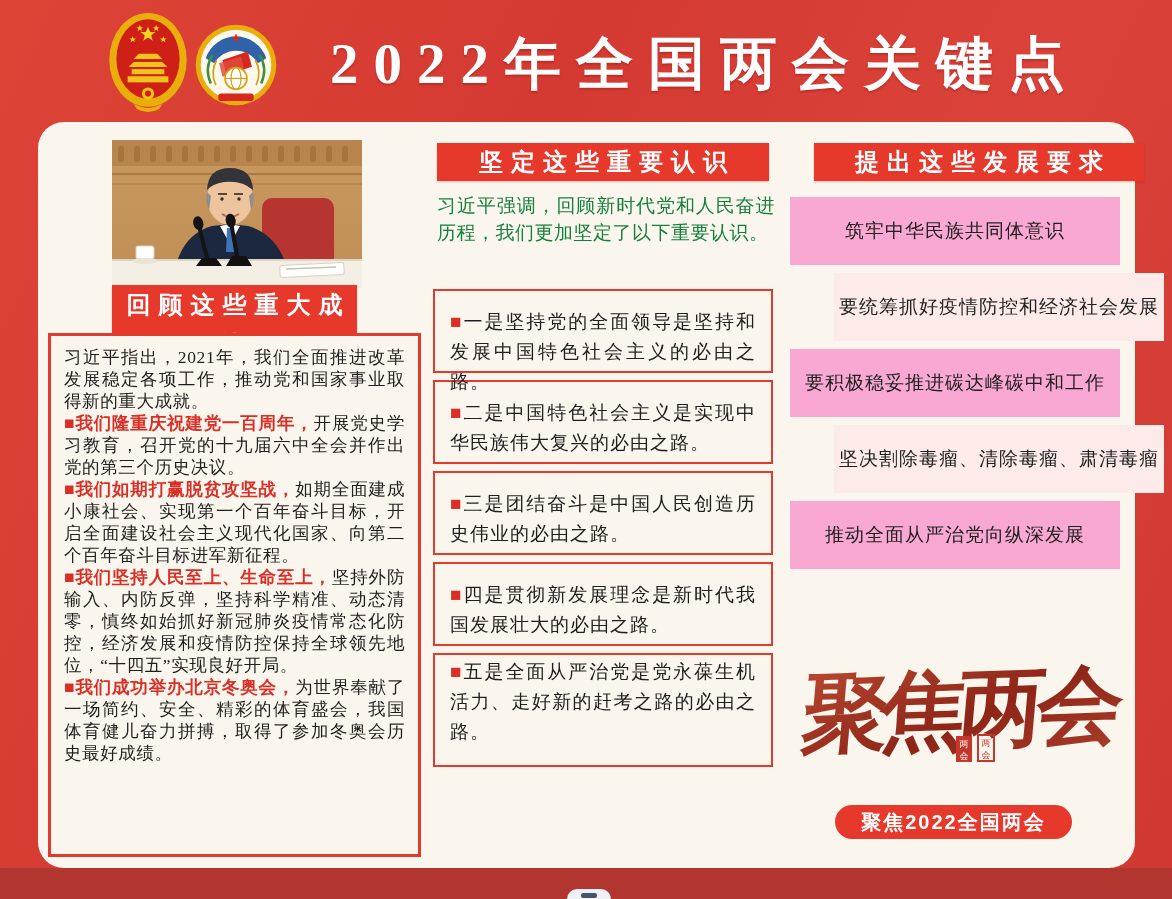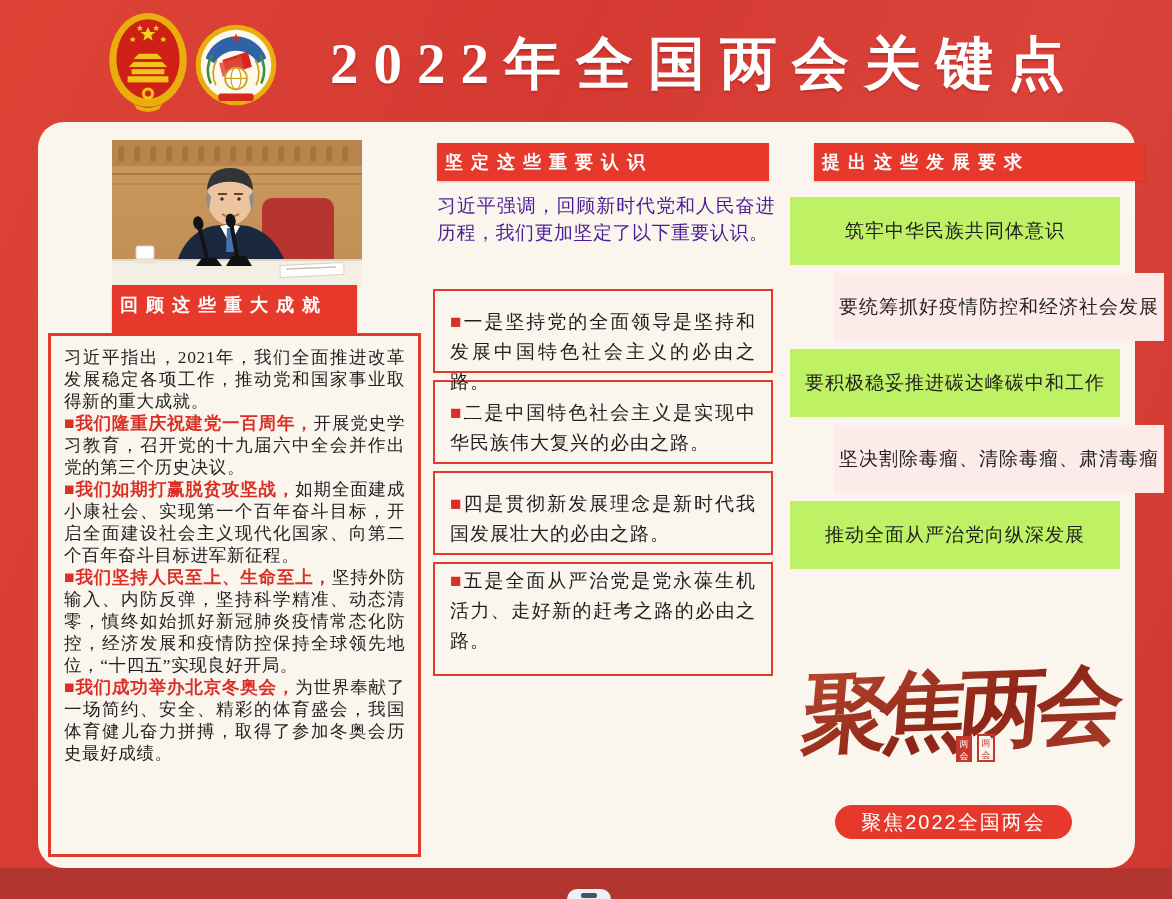--- a/index.html
+++ b/index.html
@@ -21,59 +21,59 @@
     text-shadow:0 2px 2px rgba(140,20,15,.35);white-space:nowrap;
   }
   
   .panel{
     position:absolute;left:38px;top:122px;width:1097px;height:746px;
     background:#fbf6ed;border-radius:26px;
   }
   
   .photo-wrap{position:absolute;left:74px;top:18px;width:250px;height:148px;overflow:hidden;}
   .left-banner,.col-banner{
-    background:#e6392c;color:#fff;text-align:left;
+    background:#e6392c;color:#fff;text-align:center;
     font-family:"Liberation Sans","DejaVu Sans",sans-serif;font-weight:700;
-    font-size:18px;letter-spacing:8px;text-indent:8px;
+    font-size:24px;letter-spacing:8px;text-indent:8px;
     box-shadow:0 1px 2px rgba(150,30,20,.25);
   }
   .left-banner{position:absolute;left:74px;top:163px;width:245px;height:48px;line-height:40px;}
   .left-textbox{
     position:absolute;left:10px;top:211px;width:373px;height:524px;
     border:3px solid #e23b2e;box-sizing:border-box;background:#fbf6ed;
     padding:10px 13px;
   }
   .para{
     margin:0;font-size:17.5px;line-height:22px;color:#1f1f1f;
     text-align:justify;letter-spacing:.6px;
   }
   .lead{color:#d92f26;font-weight:700;}
   
   .mid-banner{position:absolute;left:399px;top:21px;width:332px;height:38px;line-height:38px;}
   .mid-intro{
     position:absolute;left:399px;top:70px;width:338px;
-    font-size:19px;line-height:27px;color:#4c1d95;text-align:justify;letter-spacing:.5px;
+    font-size:19px;line-height:27px;color:#15803d;text-align:justify;letter-spacing:.5px;
   }
   .mid-boxes{position:absolute;left:395px;top:167px;width:340px;}
   .point-box{
     border:2px solid #e23b2e;box-sizing:border-box;background:#fbf6ed;
     width:340px;height:84px;margin-bottom:7px;
     padding:16px 15px 0;font-size:19px;line-height:30px;color:#1f1f1f;
     letter-spacing:1px;text-align:justify;
   }
   .point-box:last-child{height:114px;padding-top:2px;}
   .pt-bullet{color:#d92f26;font-weight:700;}
   
   .right-banner{position:absolute;left:752px;top:21px;width:330px;height:38px;line-height:38px;margin-left:24px;}
   .right-items{position:absolute;left:752px;top:75px;width:330px;}
   .req-item{
     width:330px;height:68px;margin-bottom:8px;line-height:68px;
     text-align:center;font-size:19px;color:#1f1f1f;letter-spacing:1px;white-space:nowrap;
   }
-  .tone-blue{background:#bef264;}
+  .tone-blue{background:#f9a8d4;}
   .tone-pink{background:#fcebe9;margin-left:44px;}
   
   .calli-wrap{position:absolute;left:756px;top:520px;width:330px;height:160px;}
   .calli-text{
     position:absolute;left:0;top:8px;width:330px;text-align:center;
     font-size:86px;font-weight:800;line-height:120px;letter-spacing:-8px;
     font-family:"Liberation Serif","DejaVu Serif",serif;
     color:#9a2d20;
     background:linear-gradient(155deg,#b5452f 10%,#8d2517 55%,#a63a28 90%);
     -webkit-background-clip:text;background-clip:text;-webkit-text-fill-color:transparent;
@@ -86,21 +86,21 @@
     font-family:"Liberation Sans","DejaVu Sans",sans-serif;
   }
   .seal-outline{
     position:absolute;left:183px;top:92px;width:18px;height:28px;border:2px solid #c5372c;
     color:#c5372c;font-size:9px;line-height:12px;text-align:center;padding-top:1px;box-sizing:border-box;
     font-family:"Liberation Sans","DejaVu Sans",sans-serif;background:transparent;
   }
   .footer-banner{
     position:absolute;left:797px;top:683px;width:237px;height:34px;line-height:34px;
     background:#e6392c;border-radius:17px;color:#fff;text-align:center;
-    font-family:"Liberation Sans","DejaVu Sans",sans-serif;font-weight:400;
+    font-family:"Liberation Sans","DejaVu Sans",sans-serif;font-weight:700;
     font-size:20px;letter-spacing:2px;
   }
   
   .bottom-strip{position:absolute;left:0;bottom:0;width:1172px;height:31px;background:#b23530;}
   .scroll-pill{
     position:absolute;left:567px;top:889px;width:44px;height:16px;
     background:#edf0f4;border-radius:10px 10px 0 0;z-index:5;
   }
   .scroll-pill .pill-glyph{
     position:absolute;left:14px;top:4px;width:16px;height:5px;background:#44546a;border-radius:2px;
@@ -222,20 +222,21 @@
         <p class="para"><span class="lead">■我们坚持人民至上、生命至上，</span>坚持外防输入、内防反弹，坚持科学精准、动态清零，慎终如始抓好新冠肺炎疫情常态化防控，经济发展和疫情防控保持全球领先地位，“十四五”实现良好开局。</p>
         <p class="para"><span class="lead">■我们成功举办北京冬奥会，</span>为世界奉献了一场简约、安全、精彩的体育盛会，我国体育健儿奋力拼搏，取得了参加冬奥会历史最好成绩。</p>
       </div>
   </div>
 
   <div class="mid-banner col-banner">坚定这些重要认识</div>
   <div class="mid-intro">习近平强调，回顾新时代党和人民奋进历程，我们更加坚定了以下重要认识。</div>
   <div class="mid-boxes">
       <div class="point-box"><span class="pt-bullet">■</span>一是坚持党的全面领导是坚持和发展中国特色社会主义的必由之路。</div>
       <div class="point-box"><span class="pt-bullet">■</span>二是中国特色社会主义是实现中华民族伟大复兴的必由之路。</div>
+      <div class="point-box"><span class="pt-bullet">■</span>三是团结奋斗是中国人民创造历史伟业的必由之路。</div>
       <div class="point-box"><span class="pt-bullet">■</span>四是贯彻新发展理念是新时代我国发展壮大的必由之路。</div>
       <div class="point-box"><span class="pt-bullet">■</span>五是全面从严治党是党永葆生机活力、走好新的赶考之路的必由之路。</div>
     </div>
 
   <div class="right-banner col-banner">提出这些发展要求</div>
   <div class="right-items">
       <div class="req-item tone-blue">筑牢中华民族共同体意识</div>
       <div class="req-item tone-pink">要统筹抓好疫情防控和经济社会发展</div>
       <div class="req-item tone-blue">要积极稳妥推进碳达峰碳中和工作</div>
       <div class="req-item tone-pink">坚决割除毒瘤、清除毒瘤、肃清毒瘤</div>

